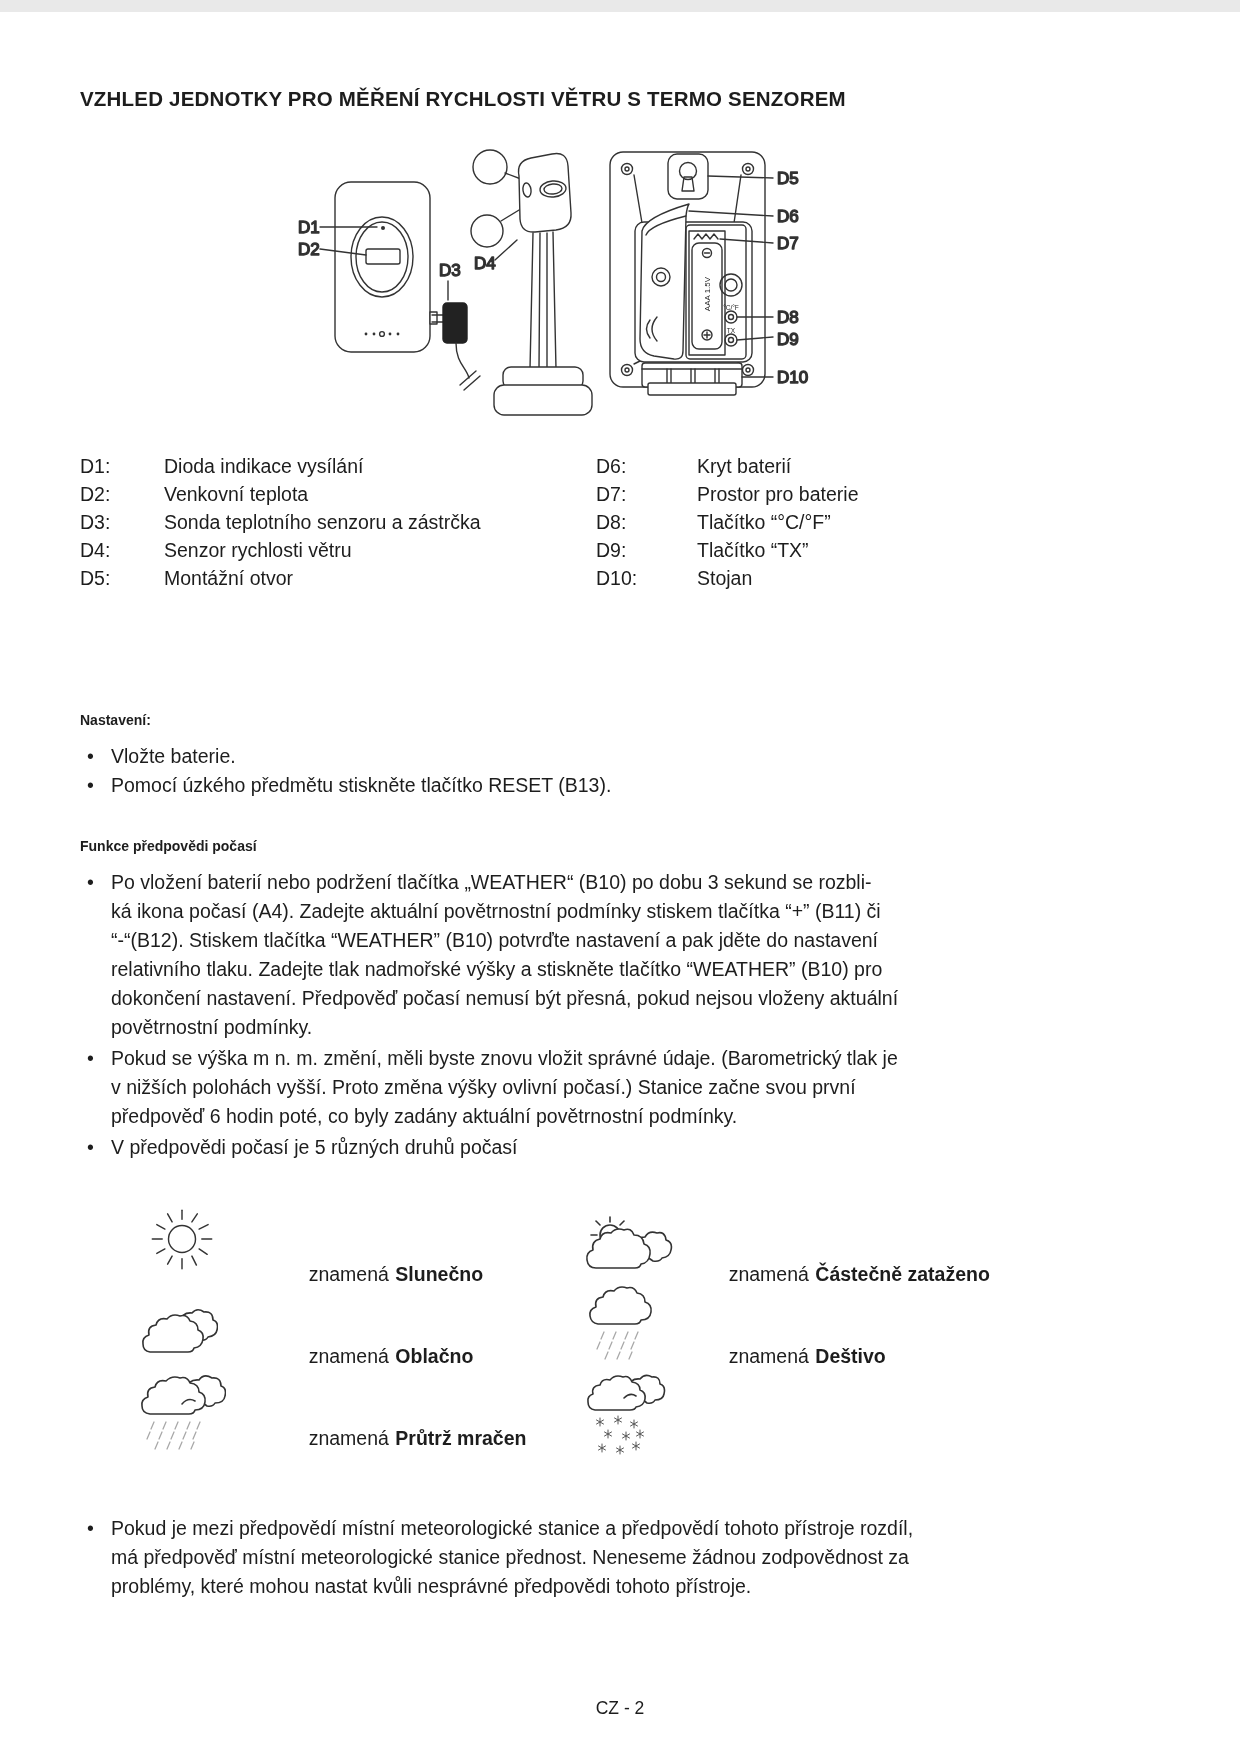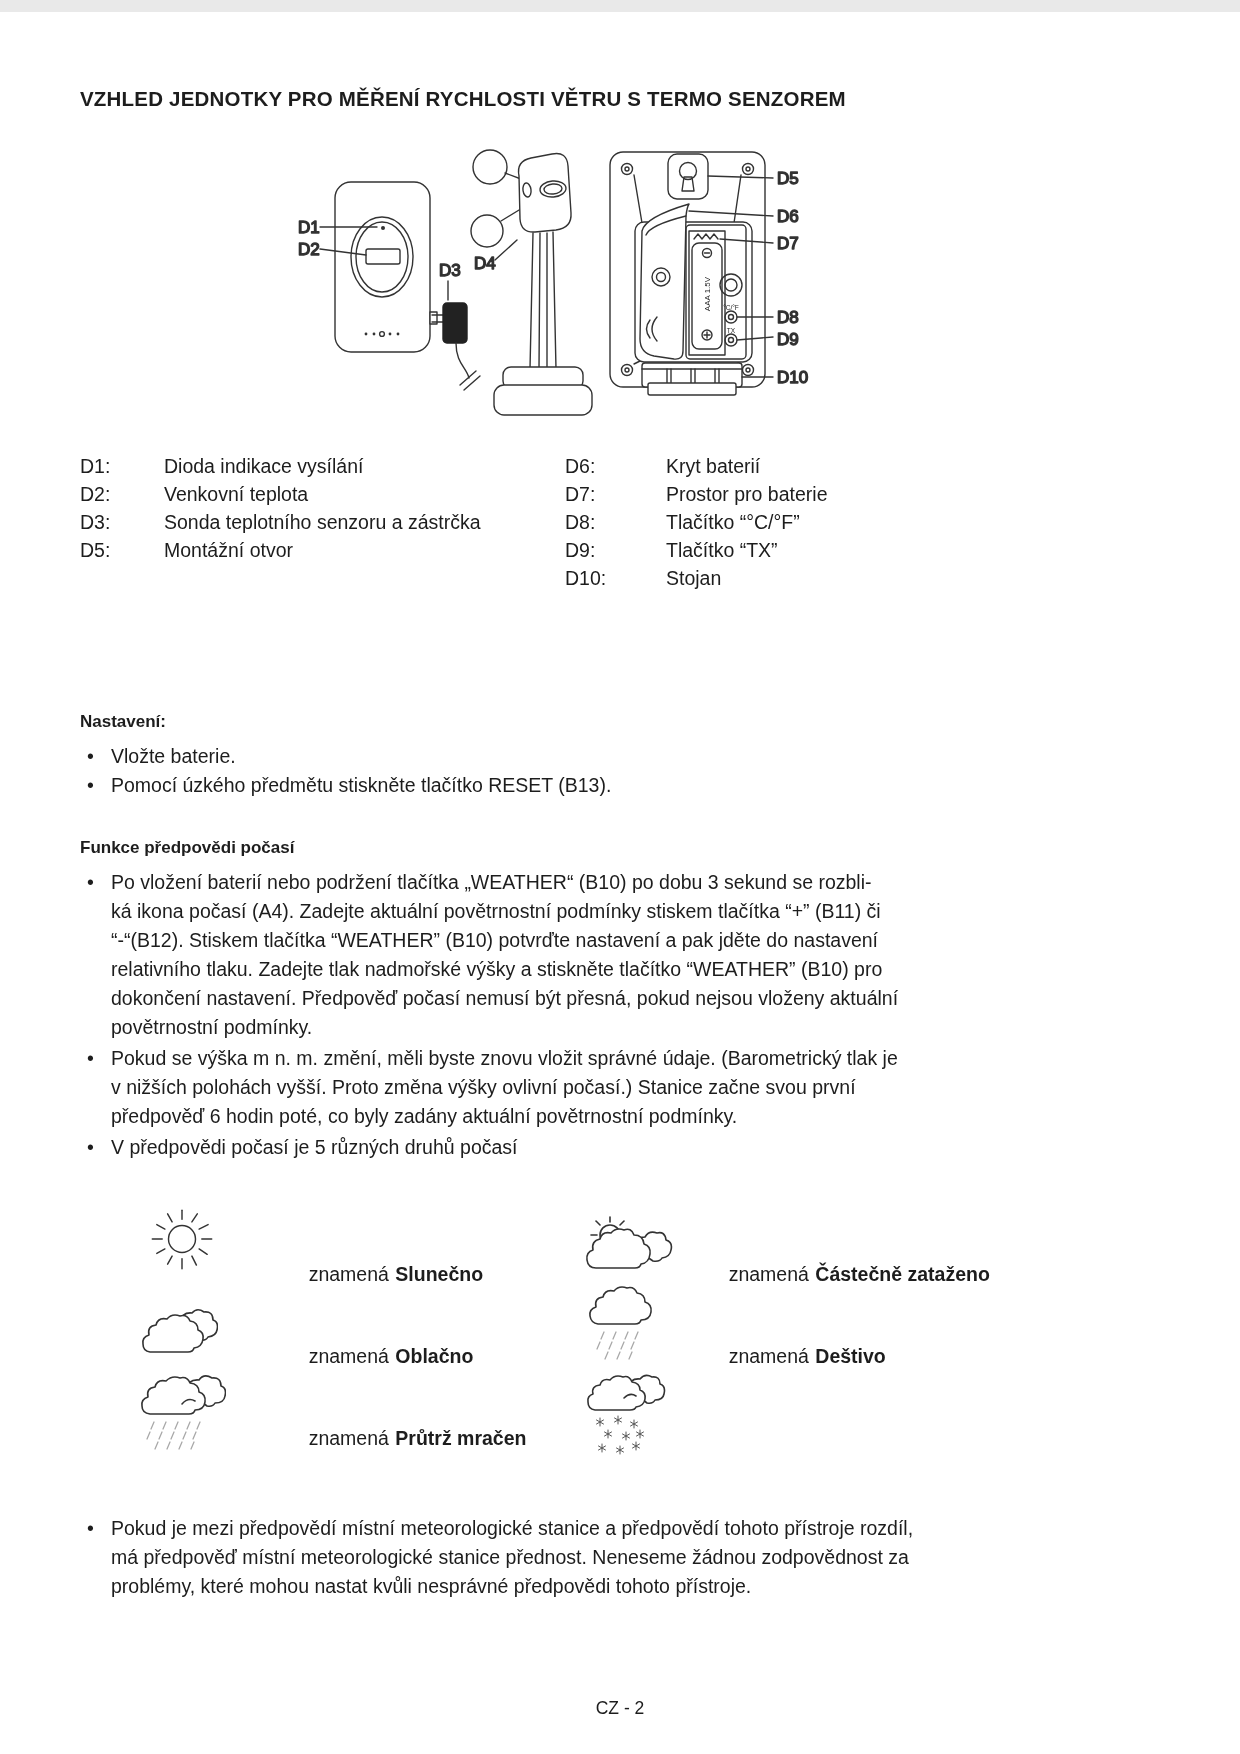--- a/index.html
+++ b/index.html
@@ -3,21 +3,21 @@
 <meta charset="utf-8">
 <style>
   html,body{margin:0;padding:0;background:#e9e9e9;}
   .page{
     position:relative;width:1240px;height:1754px;background:#ffffff;
     font-family:"Liberation Sans","DejaVu Sans",sans-serif;color:#1d1d1d;
     margin:12px auto;overflow:hidden;
   }
   .abs{position:absolute;}
   .title{font-size:20.5px;font-weight:700;letter-spacing:.2px;white-space:pre;}
-  .heading{font-size:17px;font-weight:700;white-space:pre;}
+  .heading{font-size:14px;font-weight:700;white-space:pre;}
   .prow{display:flex;line-height:28px;font-size:19.5px;white-space:pre;gap:44px;}
   .plab-l{display:inline-block;width:40px;}
   .plab-r{display:inline-block;width:57px;}
   .brow{display:flex;align-items:flex-start;}
   .bdot{display:inline-block;width:24px;padding-left:7px;font-size:19.5px;line-height:29px;}
   .btext{font-size:19.5px;line-height:29px;white-space:pre;}
   .wtext{font-size:19.5px;white-space:pre;}
   .wname{font-weight:700;}
   .wprefix{margin-right:.33em;}
   .footer{width:100%;text-align:center;font-size:17.5px;}
@@ -145,23 +145,24 @@
     <line x1="447" y1="213" x2="483" y2="210"></line>
     <text class="lbl" x="487" y="218">D9</text>
     <line x1="452" y1="250" x2="483" y2="250"></line>
     <text class="lbl" x="487" y="256">D10</text>
   </svg>
 
   <div class="abs" style="left:80px;top:440px;">
     <div class="prow"><span class="plab-l">D1:</span><span>Dioda indikace vysílání</span></div>
     <div class="prow"><span class="plab-l">D2:</span><span>Venkovní teplota</span></div>
     <div class="prow"><span class="plab-l">D3:</span><span>Sonda teplotního senzoru a zástrčka</span></div>
+    <div class="prow"><span class="plab-l">D4:</span><span>Senzor rychlosti větru</span></div>
     <div class="prow"><span class="plab-l">D5:</span><span>Montážní otvor</span></div>
   </div>
-  <div class="abs" style="left:565px;top:440px;">
+  <div class="abs" style="left:596px;top:440px;">
     <div class="prow"><span class="plab-r">D6:</span><span>Kryt baterií</span></div>
     <div class="prow"><span class="plab-r">D7:</span><span>Prostor pro baterie</span></div>
     <div class="prow"><span class="plab-r">D8:</span><span>Tlačítko “°C/°F”</span></div>
     <div class="prow"><span class="plab-r">D9:</span><span>Tlačítko “TX”</span></div>
     <div class="prow"><span class="plab-r">D10:</span><span>Stojan</span></div>
   </div>
 
   <div class="abs heading" style="left:80px;top:700px;">Nastavení:</div>
   <div class="abs brow" style="left:80px;top:730px;">
     <span class="bdot">•</span>

